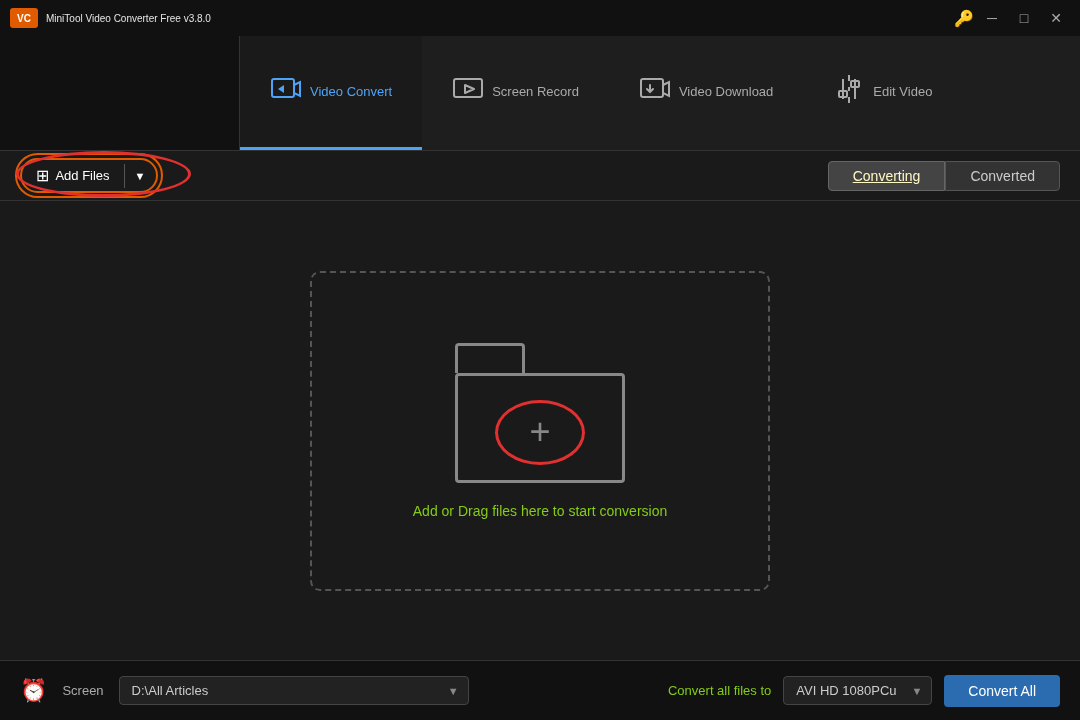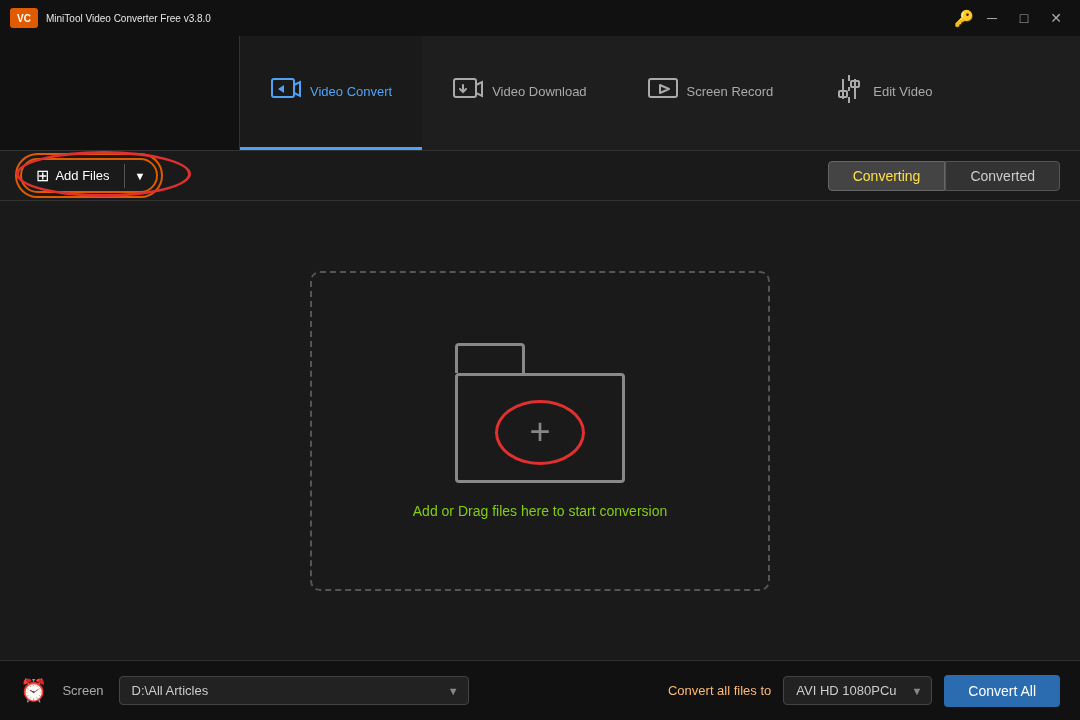--- a/index.html
+++ b/index.html
@@ -154,22 +154,23 @@
       font-size: 14px;
       cursor: pointer;
       border: 1px solid #555;
       color: #ccc;
       background: #333;
     }
     .sub-tab:first-child { border-radius: 4px 0 0 4px; }
     .sub-tab:last-child { border-radius: 0 4px 4px 0; }
     .sub-tab.active {
       background: #444;
-      color: #fde047;
+      color: #fef9c3;
       border-color: #666;
+      text-decoration: underline;
     }
 
     
     #main-content {
       width: 100%;
       height: calc(720px - 36px - 115px - 50px - 60px);
       background: #1a1a1a;
       display: flex;
       align-items: center;
       justify-content: center;
@@ -290,21 +291,21 @@
       font-size: 11px;
     }
 
     #bottom-right {
       margin-left: auto;
       display: flex;
       align-items: center;
       gap: 12px;
     }
     #convert-all-label {
-      color: #fdba74;
+      color: #84cc16;
       font-size: 13px;
     }
     #format-select-wrapper {
       position: relative;
       display: inline-block;
     }
     #format-select {
       background: #222;
       border: 1px solid #444;
       color: #ccc;
@@ -386,36 +387,36 @@
         <path d="M24 10 L30 7 L30 21 L24 18 Z" stroke="#4fa3f7" stroke-width="2" fill="none"></path>
         <path d="M8 14 L14 10 L14 18 Z" fill="#4fa3f7"></path>
       </svg>
     </div>
     <span>Video Convert</span>
   </div>
 
   <div class="nav-tab">
     <div class="nav-tab-icon">
       <svg width="32" height="28" viewBox="0 0 32 28" fill="none">
+        <rect x="2" y="4" width="28" height="18" rx="2" stroke="#aaa" stroke-width="2" fill="none"></rect>
+        <path d="M13 10 L22 14 L13 18 Z" stroke="#aaa" stroke-width="2" fill="none" stroke-linejoin="round"></path>
+      </svg>
+    </div>
+    <span>Screen Record</span>
+  </div>
+
+  <div class="nav-tab">
+    <div class="nav-tab-icon">
+      <svg width="32" height="28" viewBox="0 0 32 28" fill="none">
         <rect x="2" y="4" width="22" height="18" rx="2" stroke="#aaa" stroke-width="2" fill="none"></rect>
         <path d="M24 10 L30 7 L30 21 L24 18 Z" stroke="#aaa" stroke-width="2" fill="none"></path>
         <path d="M11 10 L11 17 M8 14 L11 17 L14 14" stroke="#aaa" stroke-width="2" fill="none" stroke-linecap="round"></path>
       </svg>
     </div>
     <span>Video Download</span>
-  </div>
-
-  <div class="nav-tab">
-    <div class="nav-tab-icon">
-      <svg width="32" height="28" viewBox="0 0 32 28" fill="none">
-        <rect x="2" y="4" width="28" height="18" rx="2" stroke="#aaa" stroke-width="2" fill="none"></rect>
-        <path d="M13 10 L22 14 L13 18 Z" stroke="#aaa" stroke-width="2" fill="none" stroke-linejoin="round"></path>
-      </svg>
-    </div>
-    <span>Screen Record</span>
   </div>
 
   <div class="nav-tab">
     <div class="nav-tab-icon">
       <svg width="32" height="32" viewBox="0 0 32 32" fill="none">
         <path d="M10 6 L10 26" stroke="#aaa" stroke-width="2"></path>
         <path d="M22 6 L22 26" stroke="#aaa" stroke-width="2"></path>
         <path d="M16 2 L16 8 M16 14 L16 18 M16 24 L16 30" stroke="#aaa" stroke-width="2"></path>
         <rect x="18" y="8" width="8" height="6" rx="1" stroke="#aaa" stroke-width="2" fill="none"></rect>
         <rect x="6" y="18" width="8" height="6" rx="1" stroke="#aaa" stroke-width="2" fill="none"></rect>

